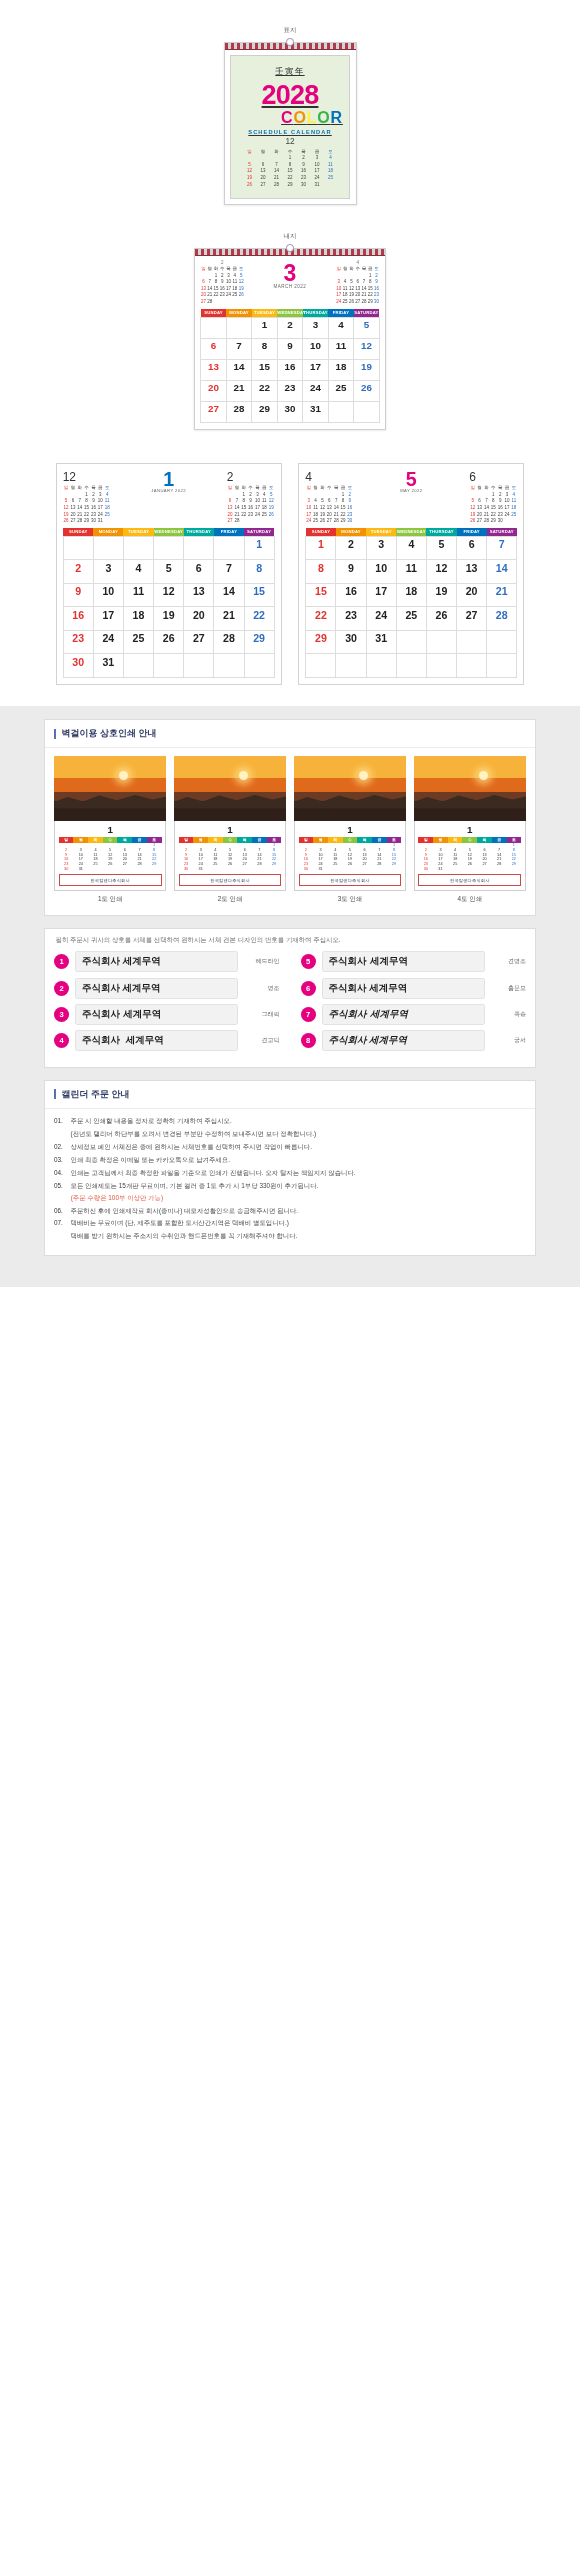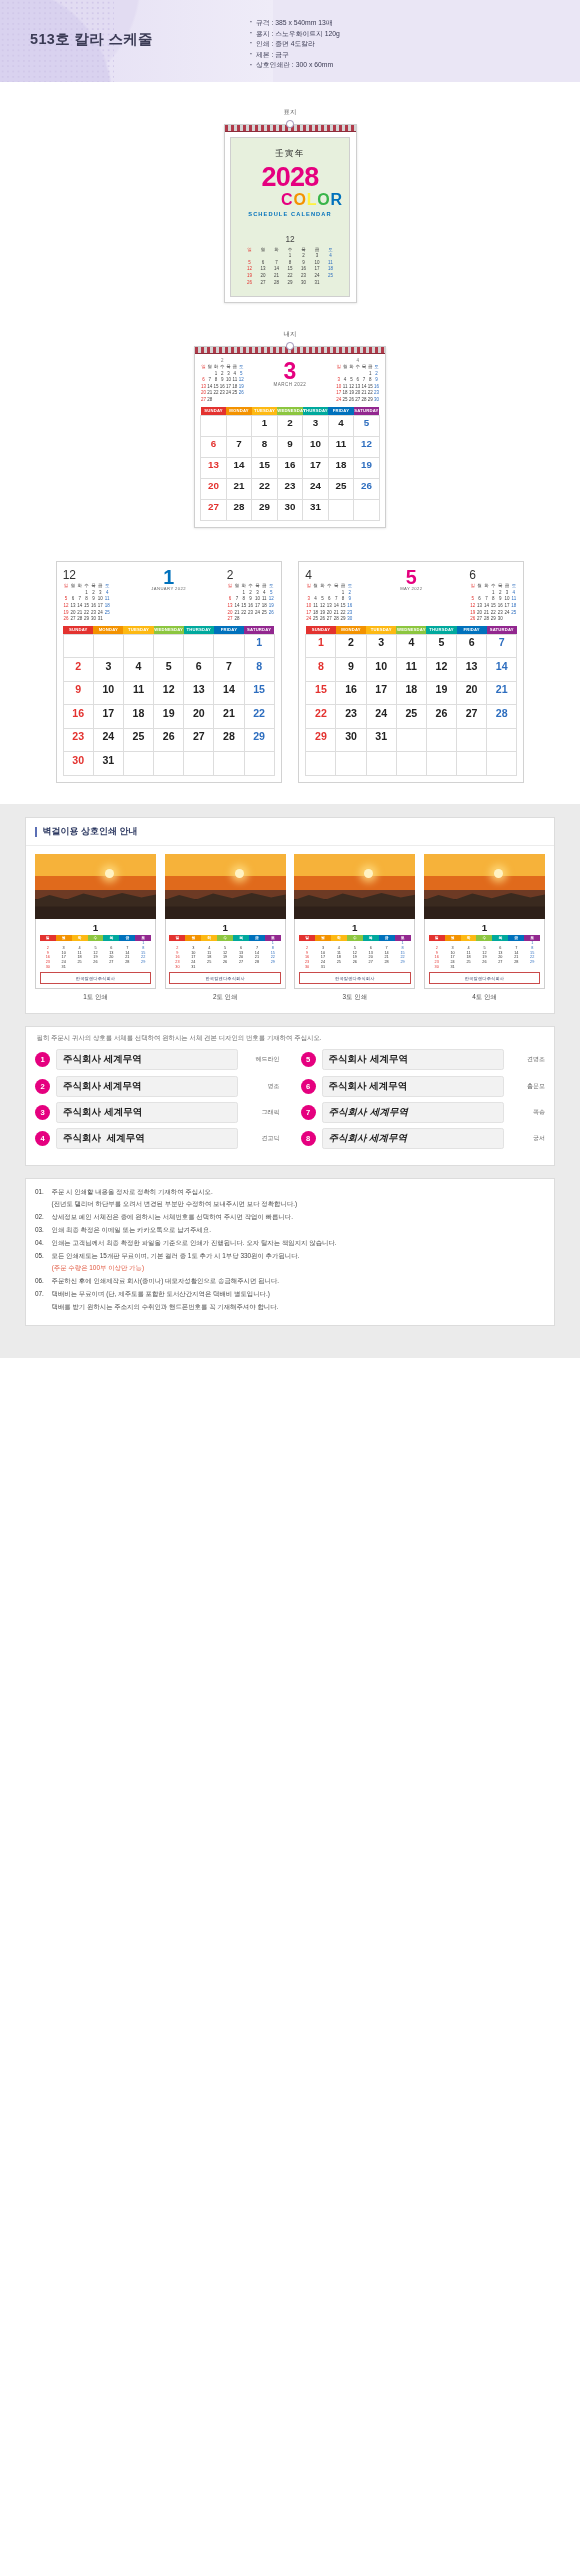--- a/index.html
+++ b/index.html
@@ -63,22 +63,22 @@
       repeating-linear-gradient(90deg,#b03a4a 0 3px, #d4d4d4 3px 6px);
     border-bottom:0.8px solid #8d2d3b;
   }
 
   
   .cover {
     width:133px; border:0.8px solid #cfcfcf; background:#fff;
     box-shadow:0 0.8px 2.3px rgba(0,0,0,.12);
   }
   .cover-inner {
-    margin:5.3px; border:0.8px solid #cfcfcf; height:160px;
-    background:#e7f0dd; position:relative; padding-top:10.6px;
+    margin:5.3px; border:0.8px solid #cfcfcf; height:144px;
+    background:#e7f0dd; position:relative; padding-top:10.6px;text-decoration:underline;
   }
   .cover .yr-cn { text-align:center; font-size:8.3px; color:#222; letter-spacing:1.5px; font-family:"Liberation Serif", serif;}
   .cover .yr {
     text-align:center; font-size:27px; font-weight:bold; line-height:30px;
     color:#e5007f; letter-spacing:-0.8px; margin-top:3px;
   }
   .cover .color-word {
     text-align:center; font-size:16px; font-weight:bold; line-height:16.7px;
     letter-spacing:0.8px;
     padding-left:44px;
@@ -140,21 +140,21 @@
   .qsheet .qtop .qside { width:48px; }
   .qsheet .qtop .qcenter { flex:1; text-align:center; }
   .qsheet .qtop .qcenter .num { font-size:19.7px; font-weight:bold; color:#0071bc; line-height:18px;}
   .qsheet .qtop .qcenter .num.pink { color:#e5007f; }
   .qsheet .qtop .qcenter .eng { font-size:4.2px; color:#666; letter-spacing:0.4px;}
   .qsheet table.grid td { height:23.5px; font-size:10.6px; }
 
   
   .gray { background:#ebebeb; padding:13.6px 0 19.7px 0; margin-top:21px; }
   .panel {
-    width:530px; margin:0 auto 12px auto; background:#fff; border:0.8px solid #dcdcdc;
+    width:492px; margin:0 auto 12px auto; background:#fff; border:0.8px solid #dcdcdc;
   }
   .panel-head {
     display:flex; align-items:center; gap:5.3px;
     padding:6.8px 9px; border-bottom:0.8px solid #ececec;
   }
   .bar { width:2.3px; height:9.8px; background:#5b6fb5; display:inline-block; }
   .panel-head .t { font-size:9px; font-weight:bold; color:#2f3b63; }
   .panel-body { padding:7.6px 9px 10.6px 9px; }
   .panel-note { font-size:6.4px; color:#666; margin:0 0 6px 1.5px; }
 
@@ -219,34 +219,20 @@
   }
   .note .nn { width:12px; color:#333; flex:0 0 12px; }
   .note .nt { flex:1; }
   .sub-note { font-size:6.4px; color:#e0553c; margin:0.8px 0 3px 16.7px; }
 </style>
 </head>
 <body>
 
 <div class="page">
 
-  <div class="header">
-    <div class="wave"></div>
-    <div class="dots"></div>
-    <div class="title">513호 칼라 스케줄</div>
-    <div class="spec">
-      <ul>
-        <li>규격 : 385 x 540mm 13매</li>
-        <li>용지 : 스노우화이트지 120g</li>
-        <li>인쇄 : 증면 4도칼라</li>
-        <li>제본 : 금구</li>
-        <li>상호인쇄란 : 300 x 60mm</li>
-      </ul>
-    </div>
-  </div>
 
   <div style="padding-top:26px;">
     <div class="mini-label">표지</div>
     <div class="cal-wrap">
       <div>
         <div class="hanger"></div>
         <div class="cover">
           <div class="spiral"></div>
           <div class="cover-inner">
             <div class="yr-cn">壬寅年</div>
@@ -1305,20 +1291,24 @@
               <div class="circ">8</div>
               <div class="fpill ital serif">주식회사 세계무역</div>
               <div class="fname">궁서</div>
             </div>
           </div>
         </div>
       </div>
     </div>
 
     <div class="panel">
+      <div class="panel-head">
+        <span class="bar"></span>
+        <span class="t">캘린더 주문 안내</span>
+      </div>
       <div class="panel-body notes">
         <div class="note">
           <span class="nn">01.</span>
           <span class="nt">주문 시 인쇄할 내용을 정자로 정확히 기재하여 주십시오.</span>
         </div>
         <div class="note">
           <span class="nn"></span>
           <span class="nt">(전년도 탤리더 하단부를 오려서 변경된 부분만 수정하여 보내주시면 보다 정확합니다.)</span>
         </div>
         <div class="note">

